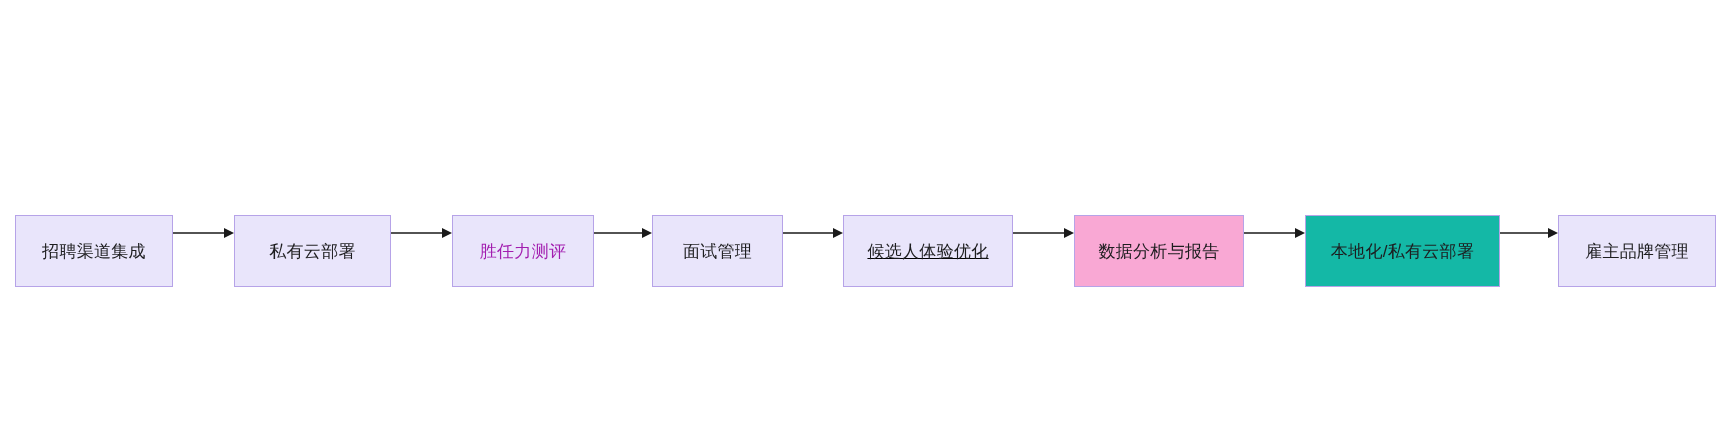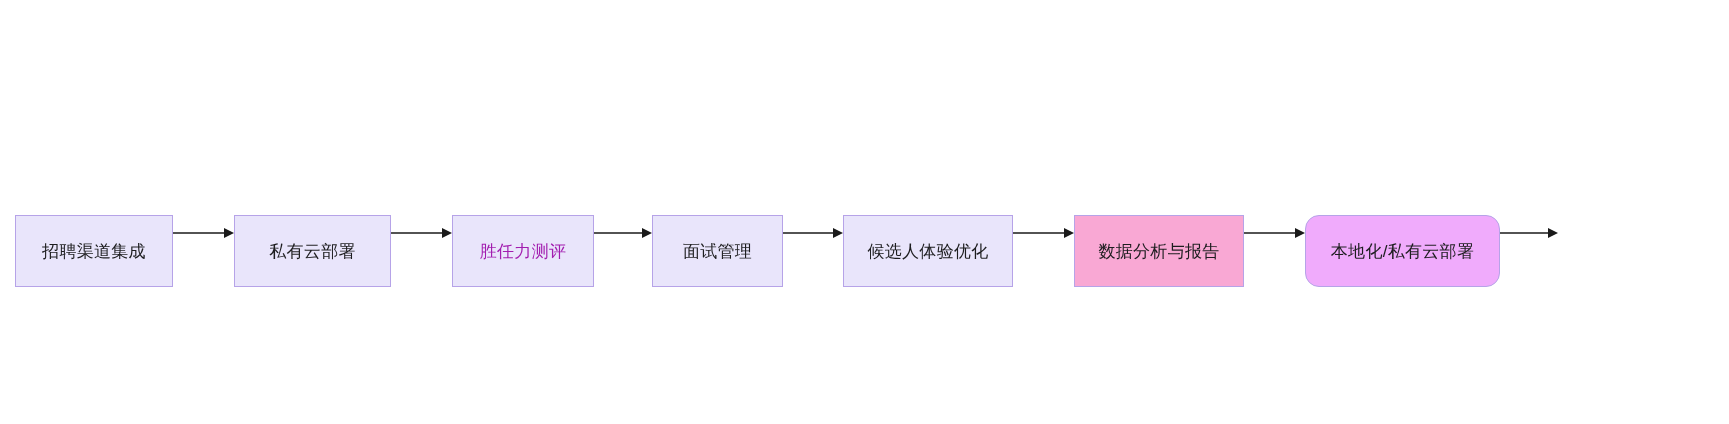--- a/index.html
+++ b/index.html
@@ -97,41 +97,44 @@
       </div>
       <div class="node" style="width: 131px; background: rgb(233, 229, 251); border-color: rgb(182, 163, 232);">
         <span class="node-label" style="color: rgb(29, 29, 31);">面试管理</span>
       </div>
       <div class="connector" style="width: 60px;">
         <svg width="60" height="16" viewBox="0 0 60 16">
           <line x1="0" y1="8" x2="51" y2="8" stroke="#1a1a1a" stroke-width="1.6"></line>
           <polygon points="50,3 60,8 50,13" fill="#1a1a1a"></polygon>
         </svg>
       </div>
-      <div class="node" style="width: 170px; background: rgb(233, 229, 251); border-color: rgb(182, 163, 232);">
+      <div class="node" style="width: 170px; background: rgb(233, 229, 251); border-color: rgb(182, 163, 232); text-decoration: underline;">
         <span class="node-label" style="color: rgb(29, 29, 31);">候选人体验优化</span>
       </div>
       <div class="connector" style="width: 61px;">
         <svg width="61" height="16" viewBox="0 0 61 16">
           <line x1="0" y1="8" x2="52" y2="8" stroke="#1a1a1a" stroke-width="1.6"></line>
           <polygon points="51,3 61,8 51,13" fill="#1a1a1a"></polygon>
         </svg>
       </div>
       <div class="node" style="width: 170px; background: #f9a8d4; border-color: rgb(182, 163, 232);">
         <span class="node-label" style="color: rgb(29, 29, 31);">数据分析与报告</span>
       </div>
       <div class="connector" style="width: 61px;">
         <svg width="61" height="16" viewBox="0 0 61 16">
           <line x1="0" y1="8" x2="52" y2="8" stroke="#1a1a1a" stroke-width="1.6"></line>
           <polygon points="51,3 61,8 51,13" fill="#1a1a1a"></polygon>
         </svg>
       </div>
-      <div class="node" style="width: 195px; background: #f0abfc; border-color: rgb(182, 163, 232); border-radius: 14px;">
+      <div class="node" style="width: 195px; background: #14b8a6; border-color: rgb(182, 163, 232);">
         <span class="node-label" style="color: rgb(29, 29, 31);">本地化/私有云部署</span>
       </div>
       <div class="connector" style="width: 58px;">
         <svg width="58" height="16" viewBox="0 0 58 16">
           <line x1="0" y1="8" x2="49" y2="8" stroke="#1a1a1a" stroke-width="1.6"></line>
           <polygon points="48,3 58,8 48,13" fill="#1a1a1a"></polygon>
         </svg>
       </div>
+      <div class="node" style="width: 158px; background: rgb(233, 229, 251); border-color: rgb(182, 163, 232);">
+        <span class="node-label" style="color: rgb(29, 29, 31);">雇主品牌管理</span>
+      </div>
     </div>
 </div>
 
 </body></html>

